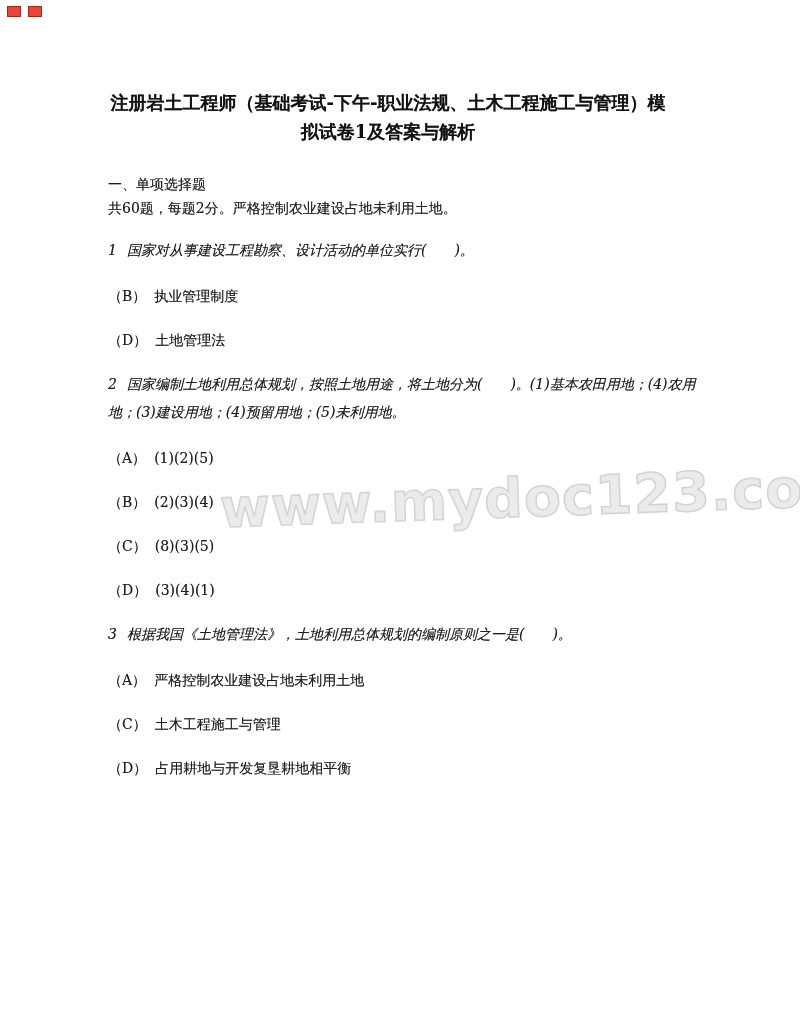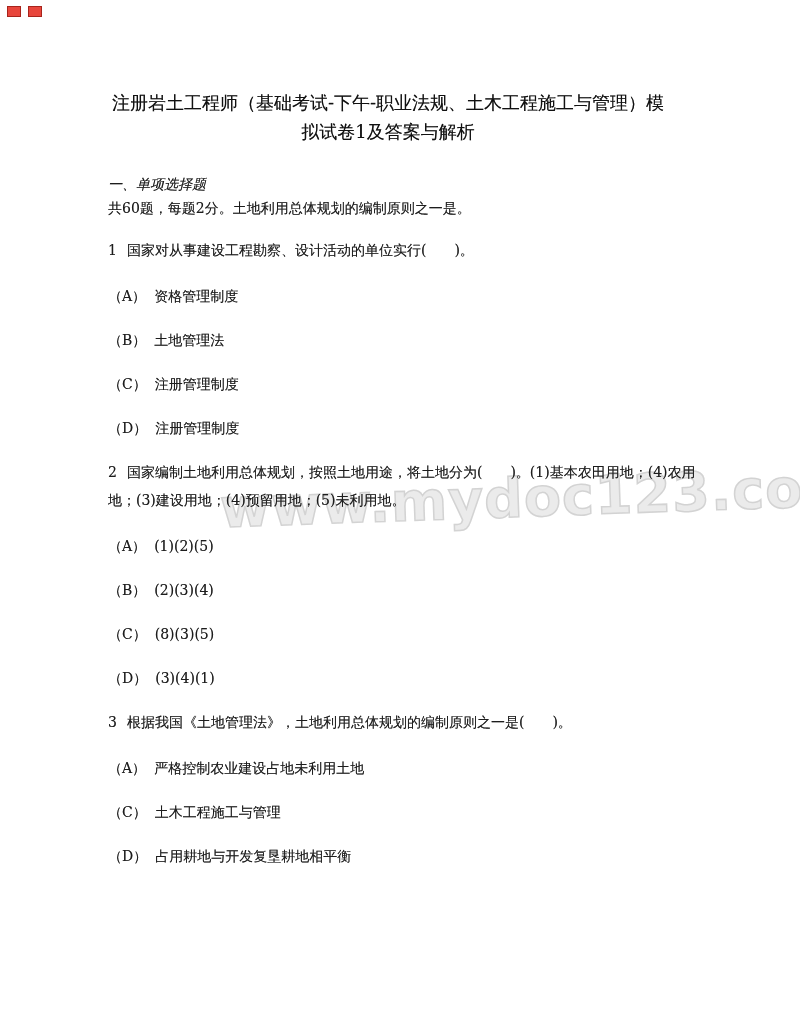--- a/index.html
+++ b/index.html
@@ -49,27 +49,27 @@
     font-size:14px;
     line-height:24px;
     text-shadow:0 0 .5px rgba(25,25,25,.55);
   }
   .content p{margin:0;padding:0;}
   .doc-title{
     width:560px;
     margin:0 auto;
     font-size:18px;
     line-height:29px;
-    font-weight:normal;
+    font-weight:bold;
     text-align:center;
     color:#111111;
   }
-  .section-heading{margin-top:26px !important;font-style:italic;}
+  .section-heading{margin-top:26px !important;}
   .section-desc{margin-top:0;}
-  .stem{margin-top:18px !important;line-height:28px;}
+  .stem{margin-top:18px !important;line-height:28px;font-style:italic;}
   .stem-first{margin-top:16px !important;}
   .q-num{margin-right:10px;}
   .opt{margin-top:20px !important;}
   .opt-label{margin-right:8px;}
 </style>
 </head>
 <body>
 
 <div class="page">
 
@@ -78,27 +78,25 @@
     <span class="marker"></span>
   </div>
 
   <div class="watermark">www.mydoc123.com</div>
 
   <div class="content">
 
     <p class="doc-title">注册岩土工程师（基础考试-下午-职业法规、土木工程施工与管理）模拟试卷1及答案与解析</p>
 
     <p class="section-heading">一、单项选择题</p>
-    <p class="section-desc">共60题，每题2分。土地利用总体规划的编制原则之一是。</p>
+    <p class="section-desc">共60题，每题2分。严格控制农业建设占地未利用土地。</p>
 
     <p class="stem stem-first"><span class="q-num">1</span><span>国家对从事建设工程勘察、设计活动的单位实行(　　)。</span></p>
-    <p class="opt"><span class="opt-label">（A）</span><span>资格管理制度</span></p>
-    <p class="opt"><span class="opt-label">（B）</span><span>土地管理法</span></p>
-    <p class="opt"><span class="opt-label">（C）</span><span>注册管理制度</span></p>
-    <p class="opt"><span class="opt-label">（D）</span><span>注册管理制度</span></p>
+    <p class="opt"><span class="opt-label">（B）</span><span>执业管理制度</span></p>
+    <p class="opt"><span class="opt-label">（D）</span><span>土地管理法</span></p>
 
     <p class="stem"><span class="q-num">2</span><span>国家编制土地利用总体规划，按照土地用途，将土地分为(　　)。(1)基本农田用地；(4)农用地；(3)建设用地；(4)预留用地；(5)未利用地。</span></p>
     <p class="opt"><span class="opt-label">（A）</span><span>(1)(2)(5)</span></p>
     <p class="opt"><span class="opt-label">（B）</span><span>(2)(3)(4)</span></p>
     <p class="opt"><span class="opt-label">（C）</span><span>(8)(3)(5)</span></p>
     <p class="opt"><span class="opt-label">（D）</span><span>(3)(4)(1)</span></p>
 
     <p class="stem"><span class="q-num">3</span><span>根据我国《土地管理法》，土地利用总体规划的编制原则之一是(　　)。</span></p>
     <p class="opt"><span class="opt-label">（A）</span><span>严格控制农业建设占地未利用土地</span></p>
     <p class="opt"><span class="opt-label">（C）</span><span>土木工程施工与管理</span></p>

